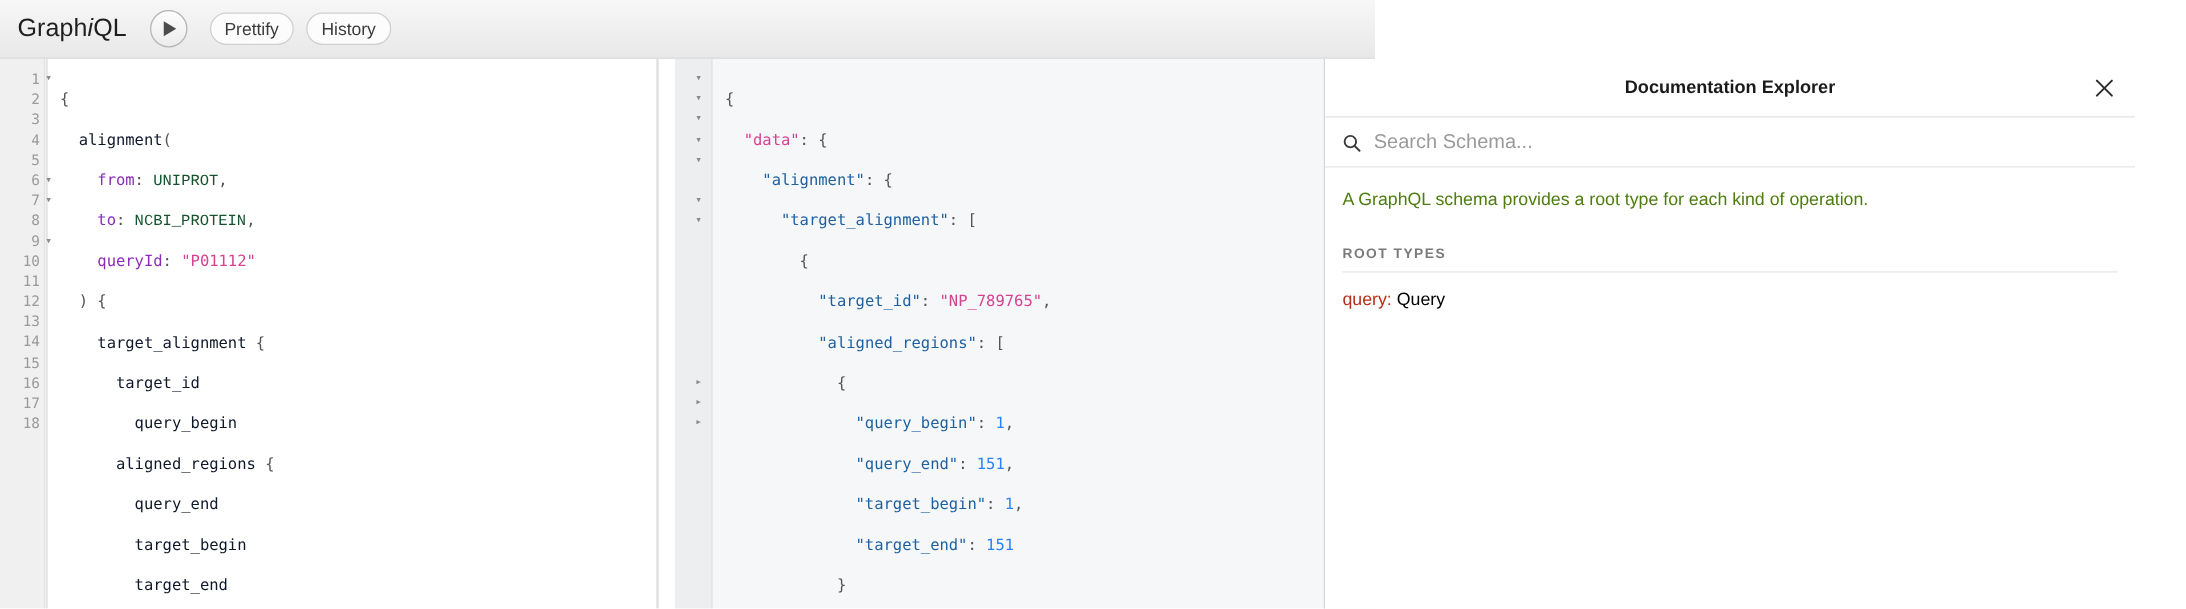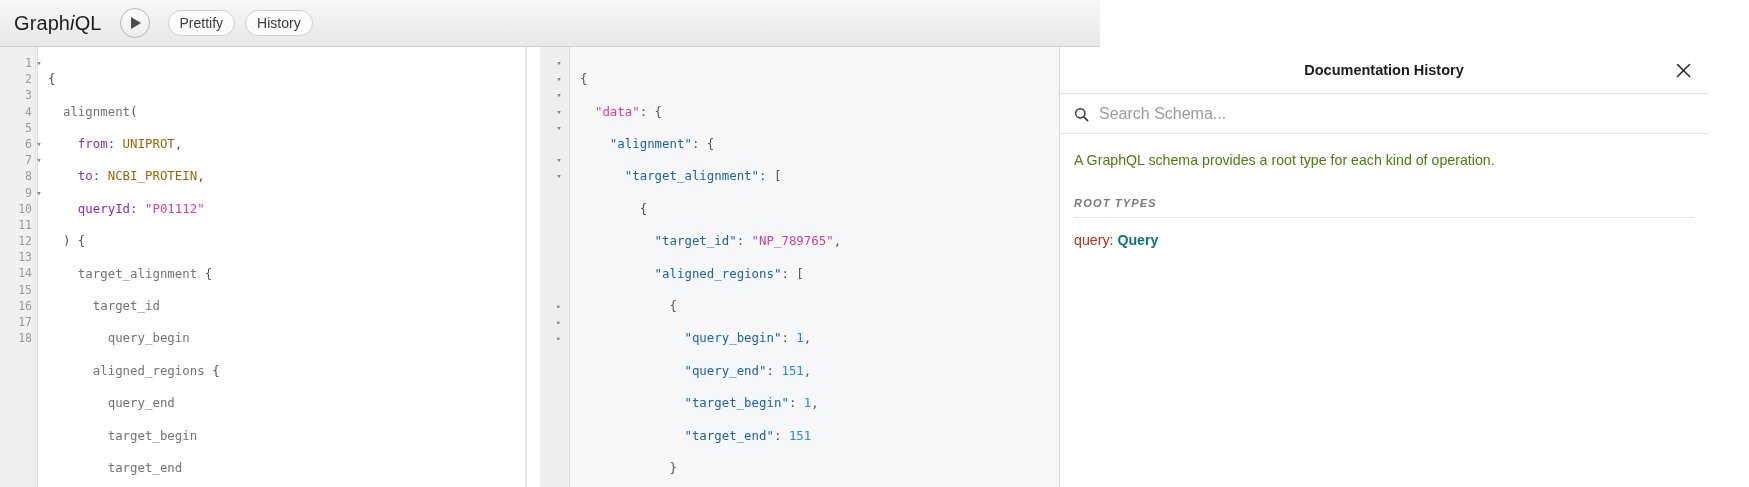--- a/index.html
+++ b/index.html
@@ -94,23 +94,23 @@
     font-size: 12.4px;
     line-height: 16.2px;
     white-space: pre;
     color: #333;
     overflow: hidden;
   }
   .code .ln { height: 16.2px; line-height: 16.2px; }
 
   
   .t-punct  { color: #555; }
-  .t-field  { color: #737373; text-align: center; }
+  .t-field  { color: #0f172a; text-align: center; }
   .t-arg    { color: #8b2bb9; }
-  .t-enum   { color: #a16207; }
+  .t-enum   { color: #14532d; font-family: Liberation Mono, monospace; }
   .t-str    { color: #d64292; }
   .t-key    { color: #1f61a0; }
   .t-datakey{ color: #d64292; }
   .t-num    { color: #2882f9; }
 
   .pane-divider {
     position: absolute; top: 0; left: 525px;
     width: 2px; height: 440px; background: #e2e2e2;
   }
   .vert-rule {
@@ -152,25 +152,24 @@
   }
   .search-input::placeholder { color: #9b9b9b; }
   .doc-body { padding: 16px 14px 0 14px; }
   .doc-desc { font-size: 14.2px; color: #4d7c0f; line-height: 1.45; }
   .doc-section-label {
     margin-top: 26px;
     font-size: 11px; font-weight: bold; letter-spacing: 1.2px;
     color: #7a7a7a;
     padding-bottom: 8px;
     border-bottom: 1px solid #e6e6e6;
-    font-style: italic;
   }
   .doc-entry { margin-top: 14px; font-size: 14.2px; font-family: "Liberation Sans", sans-serif; }
   .doc-entry .fieldname { color: #b5301a; }
-  .doc-entry .typename  { color: #0f766e; cursor: pointer; font-weight: bold; }
+  .doc-entry .typename  { color: #000000; cursor: pointer; }
 </style>
 </head>
 <body>
 
 <div id="app">
 
   <div class="toolbar">
     <div class="logo"><span>Graph</span><span class="i">i</span><span>QL</span></div>
 
     <div class="exec-btn">
@@ -300,21 +299,21 @@
 
           </div>
         </div>
       </div>
 
       <div class="pane-divider"></div>
     </div>
 
     <div class="doc">
       <div class="doc-header">
-        <div class="doc-title">Documentation History</div>
+        <div class="doc-title">Documentation Explorer</div>
         <div class="doc-close">
           <svg width="15" height="15" viewBox="0 0 15 15" aria-hidden="true">
             <line x1="1.5" y1="1.5" x2="13.5" y2="13.5" stroke="#2b2b2b" stroke-width="1.6" stroke-linecap="round"></line>
             <line x1="13.5" y1="1.5" x2="1.5" y2="13.5" stroke="#2b2b2b" stroke-width="1.6" stroke-linecap="round"></line>
           </svg>
         </div>
       </div>
 
       <div class="search-row">
         <span class="search-icon">

